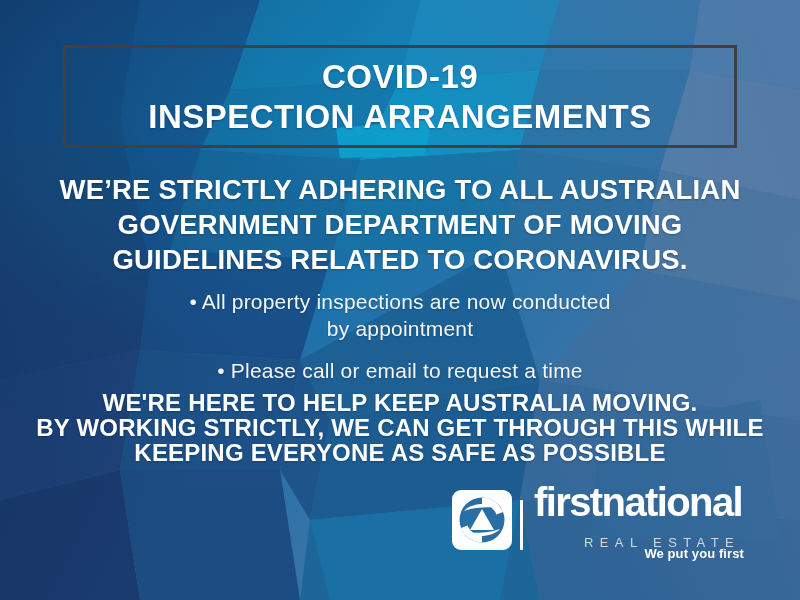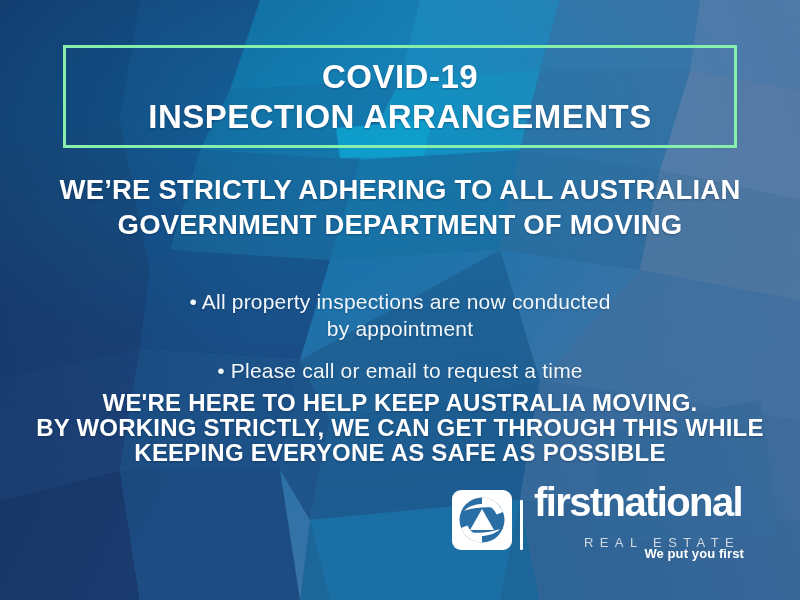--- a/index.html
+++ b/index.html
@@ -42,21 +42,21 @@
     text-align: center;
     color: #ffffff;
   }
 
   .title-frame {
     position: absolute;
     left: 63px;
     top: 45px;
     width: 674px;
     height: 103px;
-    border: 3px solid #86efac;
+    border: 3px solid #404040;
     box-sizing: border-box;
     display: flex;
     flex-direction: column;
     align-items: center;
     justify-content: center;
   }
   .title-line {
     font-weight: bold;
     font-size: 33px;
     line-height: 40px;
@@ -225,20 +225,21 @@
   <div id="content">
 
     <div class="title-frame">
       <div class="title-line">COVID-19</div>
       <div class="title-line">INSPECTION ARRANGEMENTS</div>
     </div>
 
     <div class="headline">
       <div class="headline-line">WE’RE STRICTLY ADHERING TO ALL AUSTRALIAN</div>
       <div class="headline-line">GOVERNMENT DEPARTMENT OF MOVING</div>
+      <div class="headline-line">GUIDELINES RELATED TO CORONAVIRUS.</div>
     </div>
 
     <div class="bullets">
       <div class="bullet-line">• All property inspections are now conducted</div>
       <div class="bullet-line">by appointment</div>
       <div class="bullet-gap"></div>
       <div class="bullet-line">• Please call or email to request a time</div>
     </div>
 
     <div class="closing">

